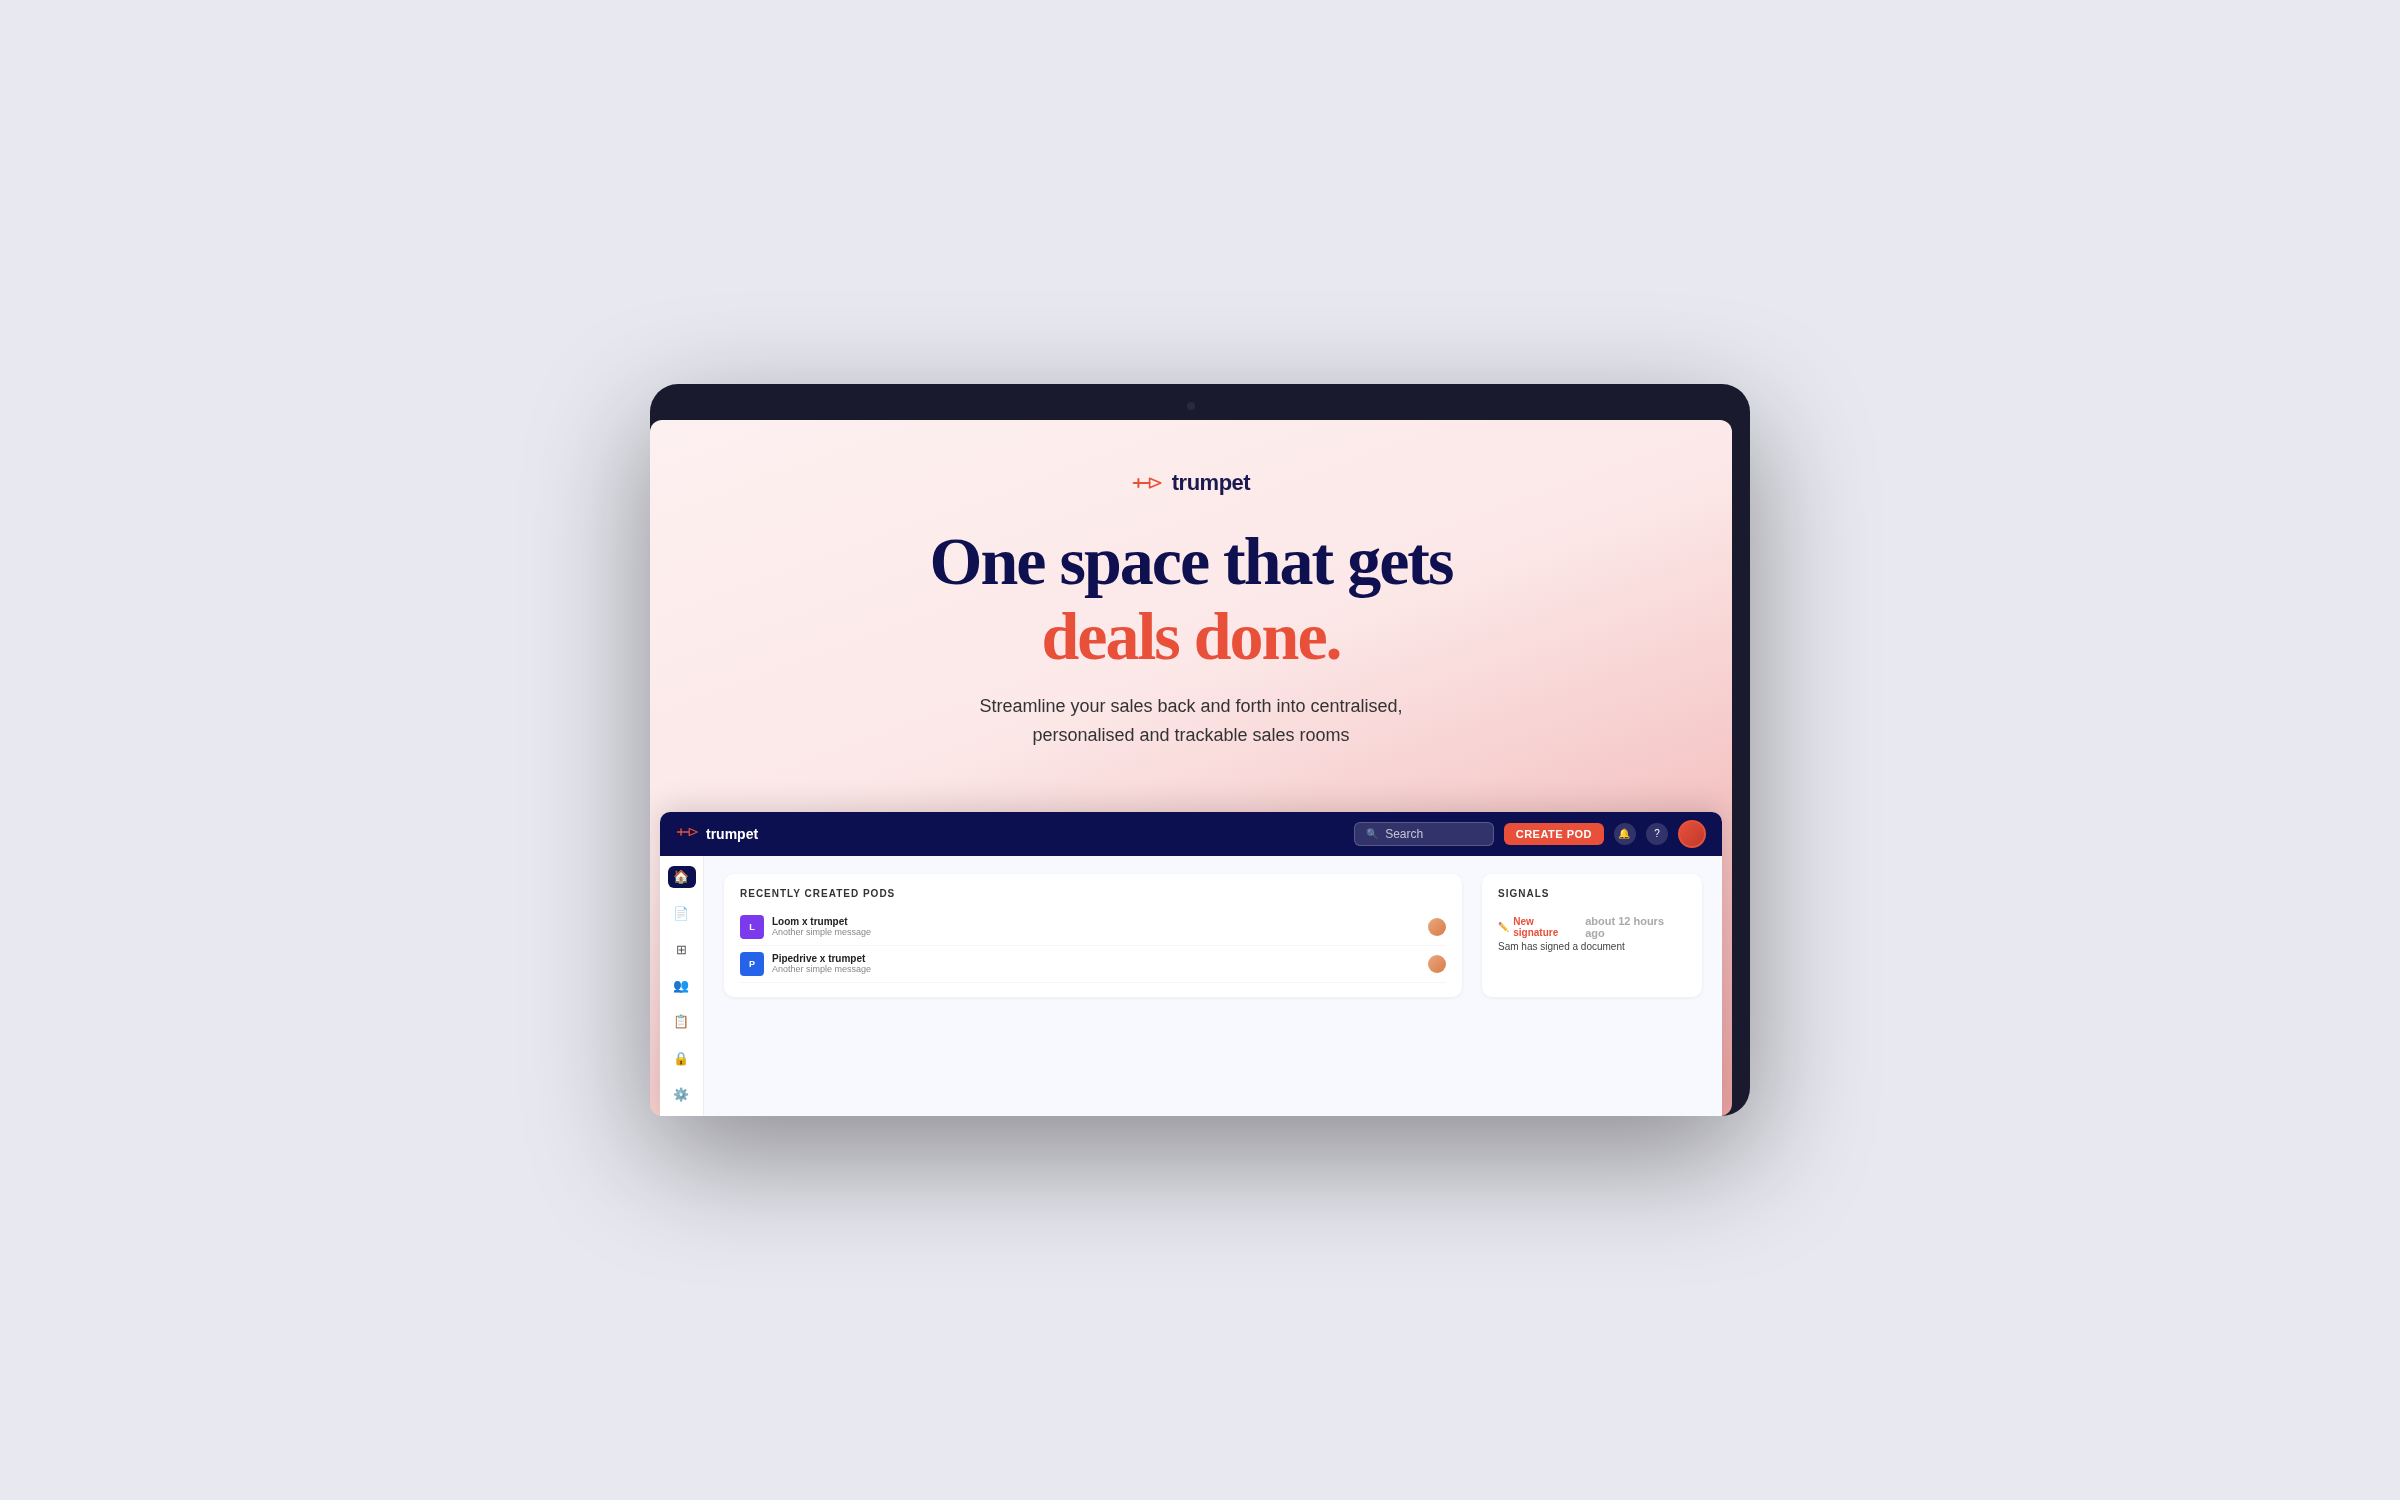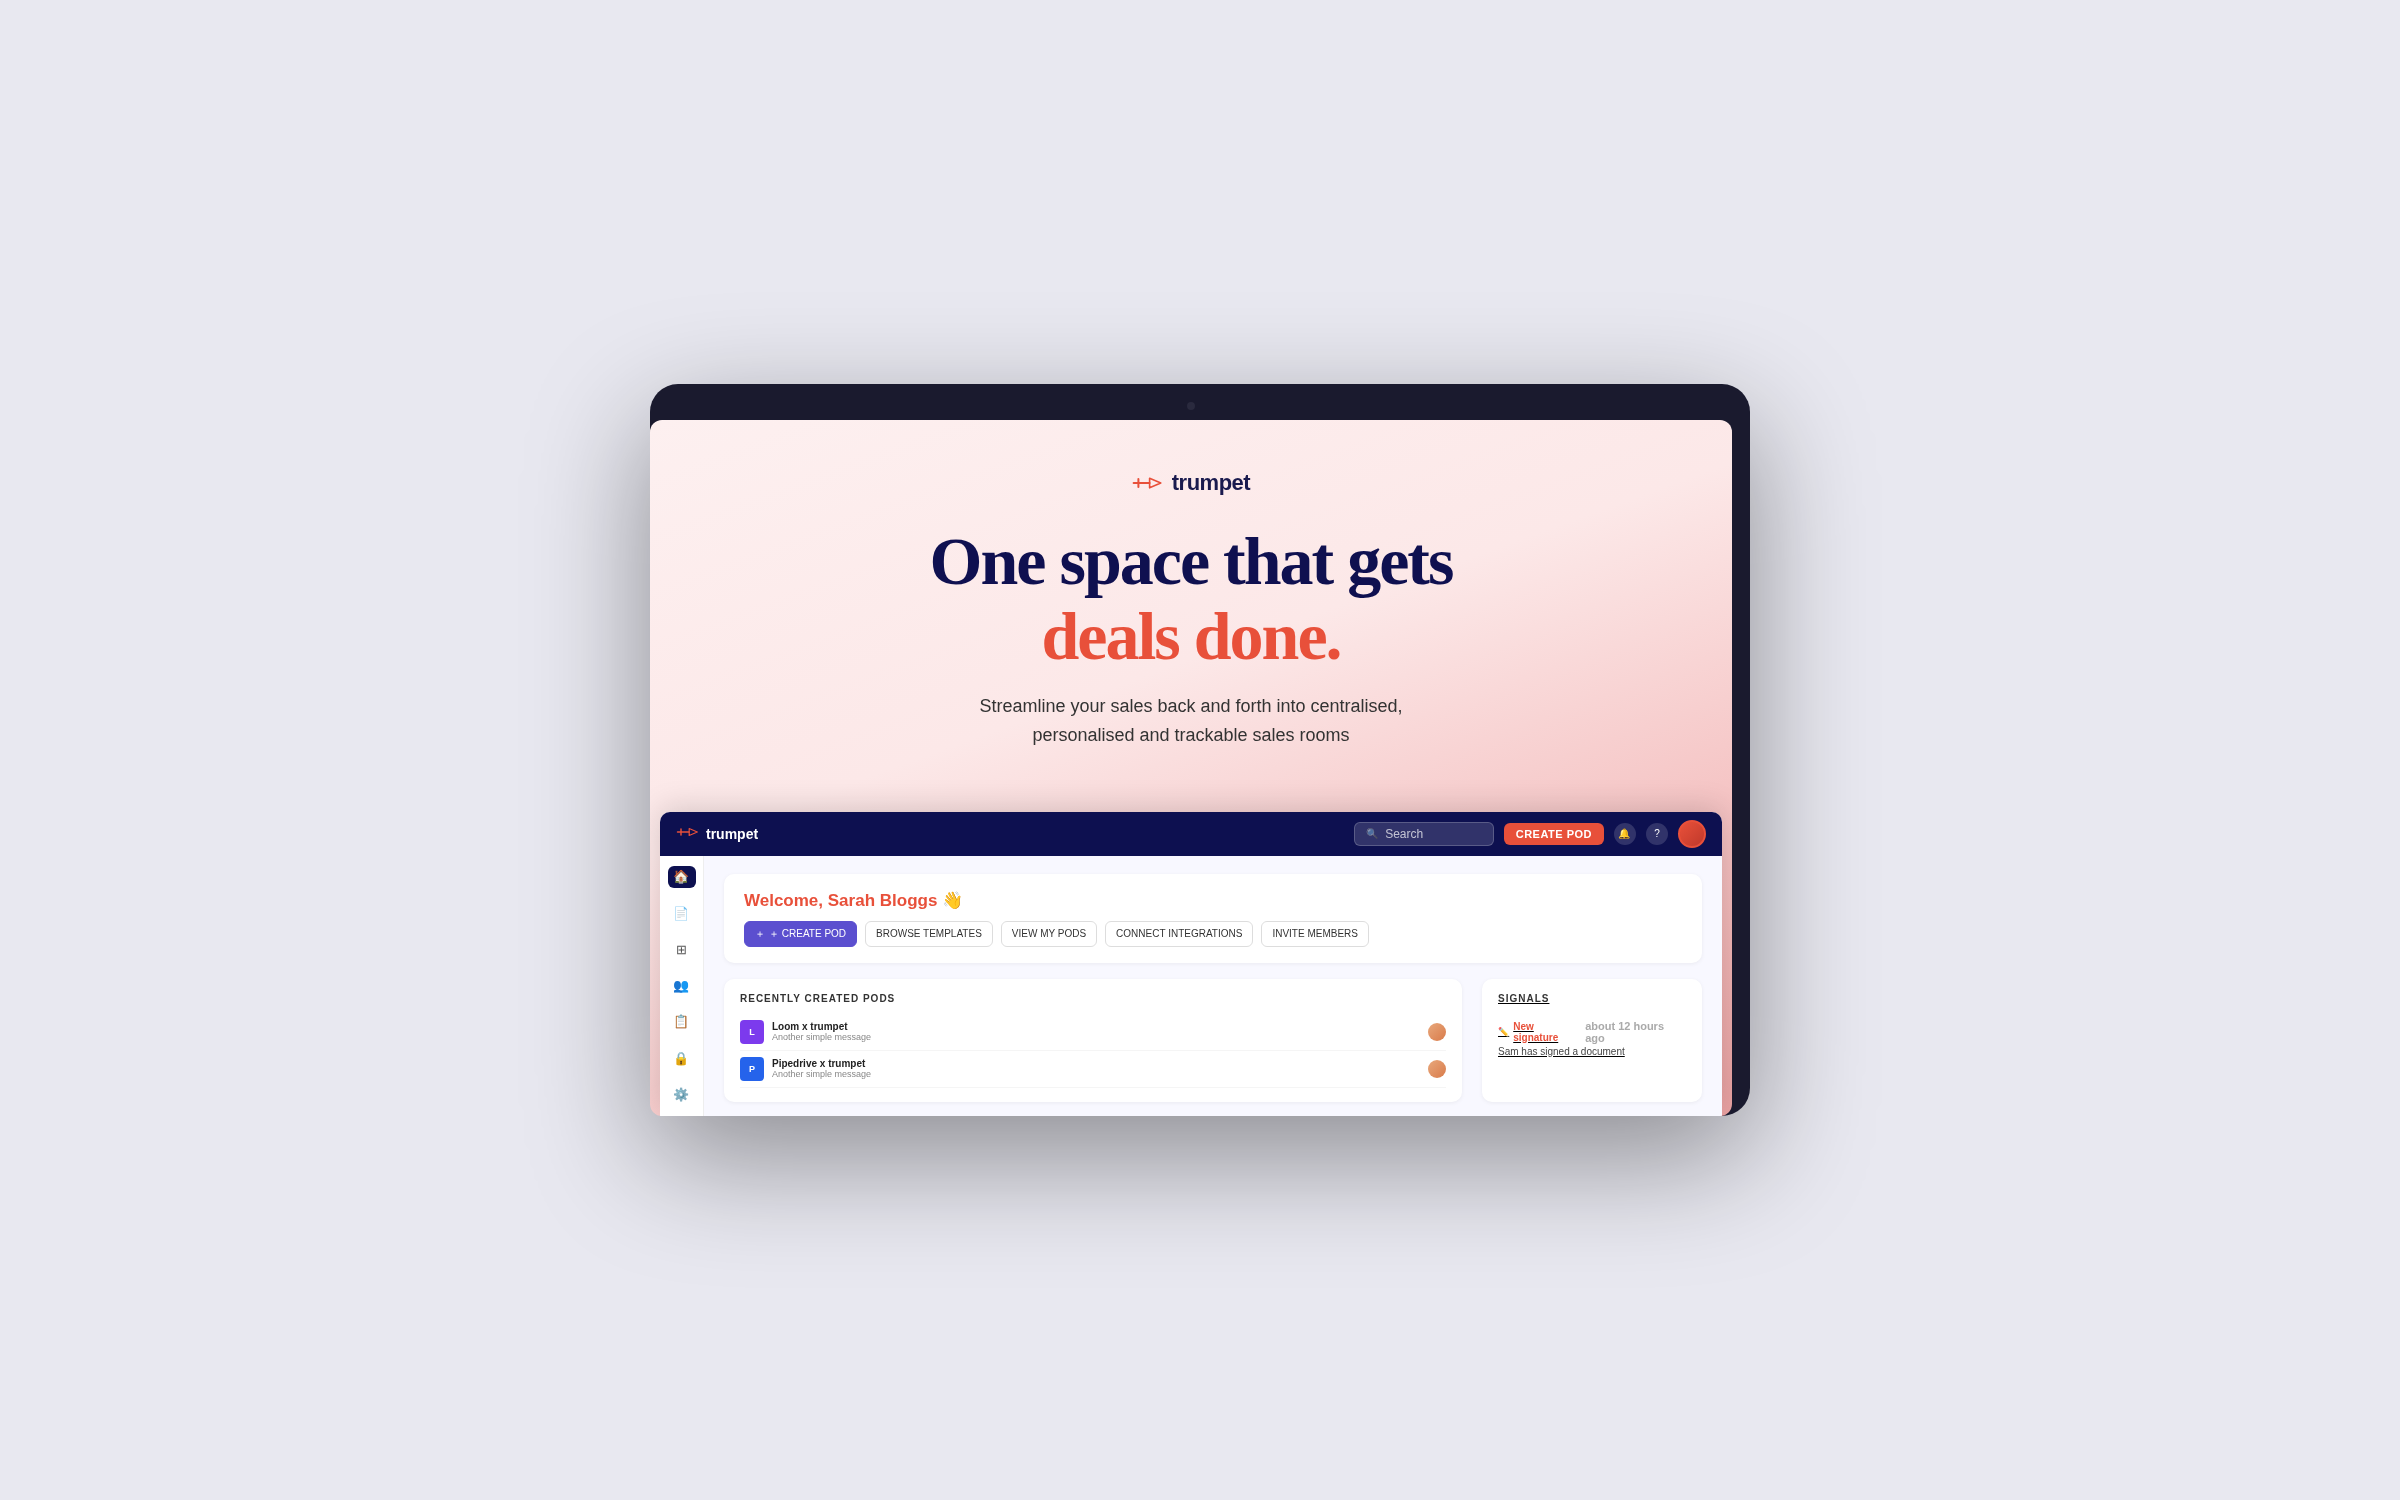--- a/index.html
+++ b/index.html
@@ -327,21 +327,20 @@
       border-radius: 50%;
       background: linear-gradient(135deg, #e8a87c, #d97b4a);
     }
 
     .signals-section {
       width: 220px;
       background: white;
       border-radius: 10px;
       padding: 14px 16px;
       box-shadow: 0 1px 4px rgba(0,0,0,0.06);
-      text-decoration: underline;
     }
 
     .signal-item {
       padding: 6px 0;
     }
 
     .signal-label {
       font-size: 10px;
       color: #e8503a;
       font-weight: 600;
@@ -421,33 +420,20 @@
           <div class="sidebar-icon">📄</div>
           <div class="sidebar-icon">⊞</div>
           <div class="sidebar-icon">👥</div>
           <div class="sidebar-icon">📋</div>
           <div class="sidebar-icon">🔒</div>
           <div class="sidebar-icon">⚙️</div>
         </div>
 
         <div class="app-content">
 
-          <div class="welcome-section">
-            <div class="welcome-title">Welcome, Sarah Bloggs 👋</div>
-            <div class="action-buttons">
-              <button class="action-btn primary">
-                <span>＋</span>
-                <span>＋ CREATE POD</span>
-              </button>
-              <button class="action-btn">BROWSE TEMPLATES</button>
-              <button class="action-btn">VIEW MY PODS</button>
-              <button class="action-btn">CONNECT INTEGRATIONS</button>
-              <button class="action-btn">INVITE MEMBERS</button>
-            </div>
-          </div>
 
           <div class="bottom-section">
 
             <div class="pods-section">
               <div class="section-title">RECENTLY CREATED PODS</div>
               <div class="pod-item">
                 <div class="pod-icon loom">L</div>
                 <div class="pod-info">
                   <div class="pod-name">Loom x trumpet</div>
                   <div class="pod-msg">Another simple message</div>

